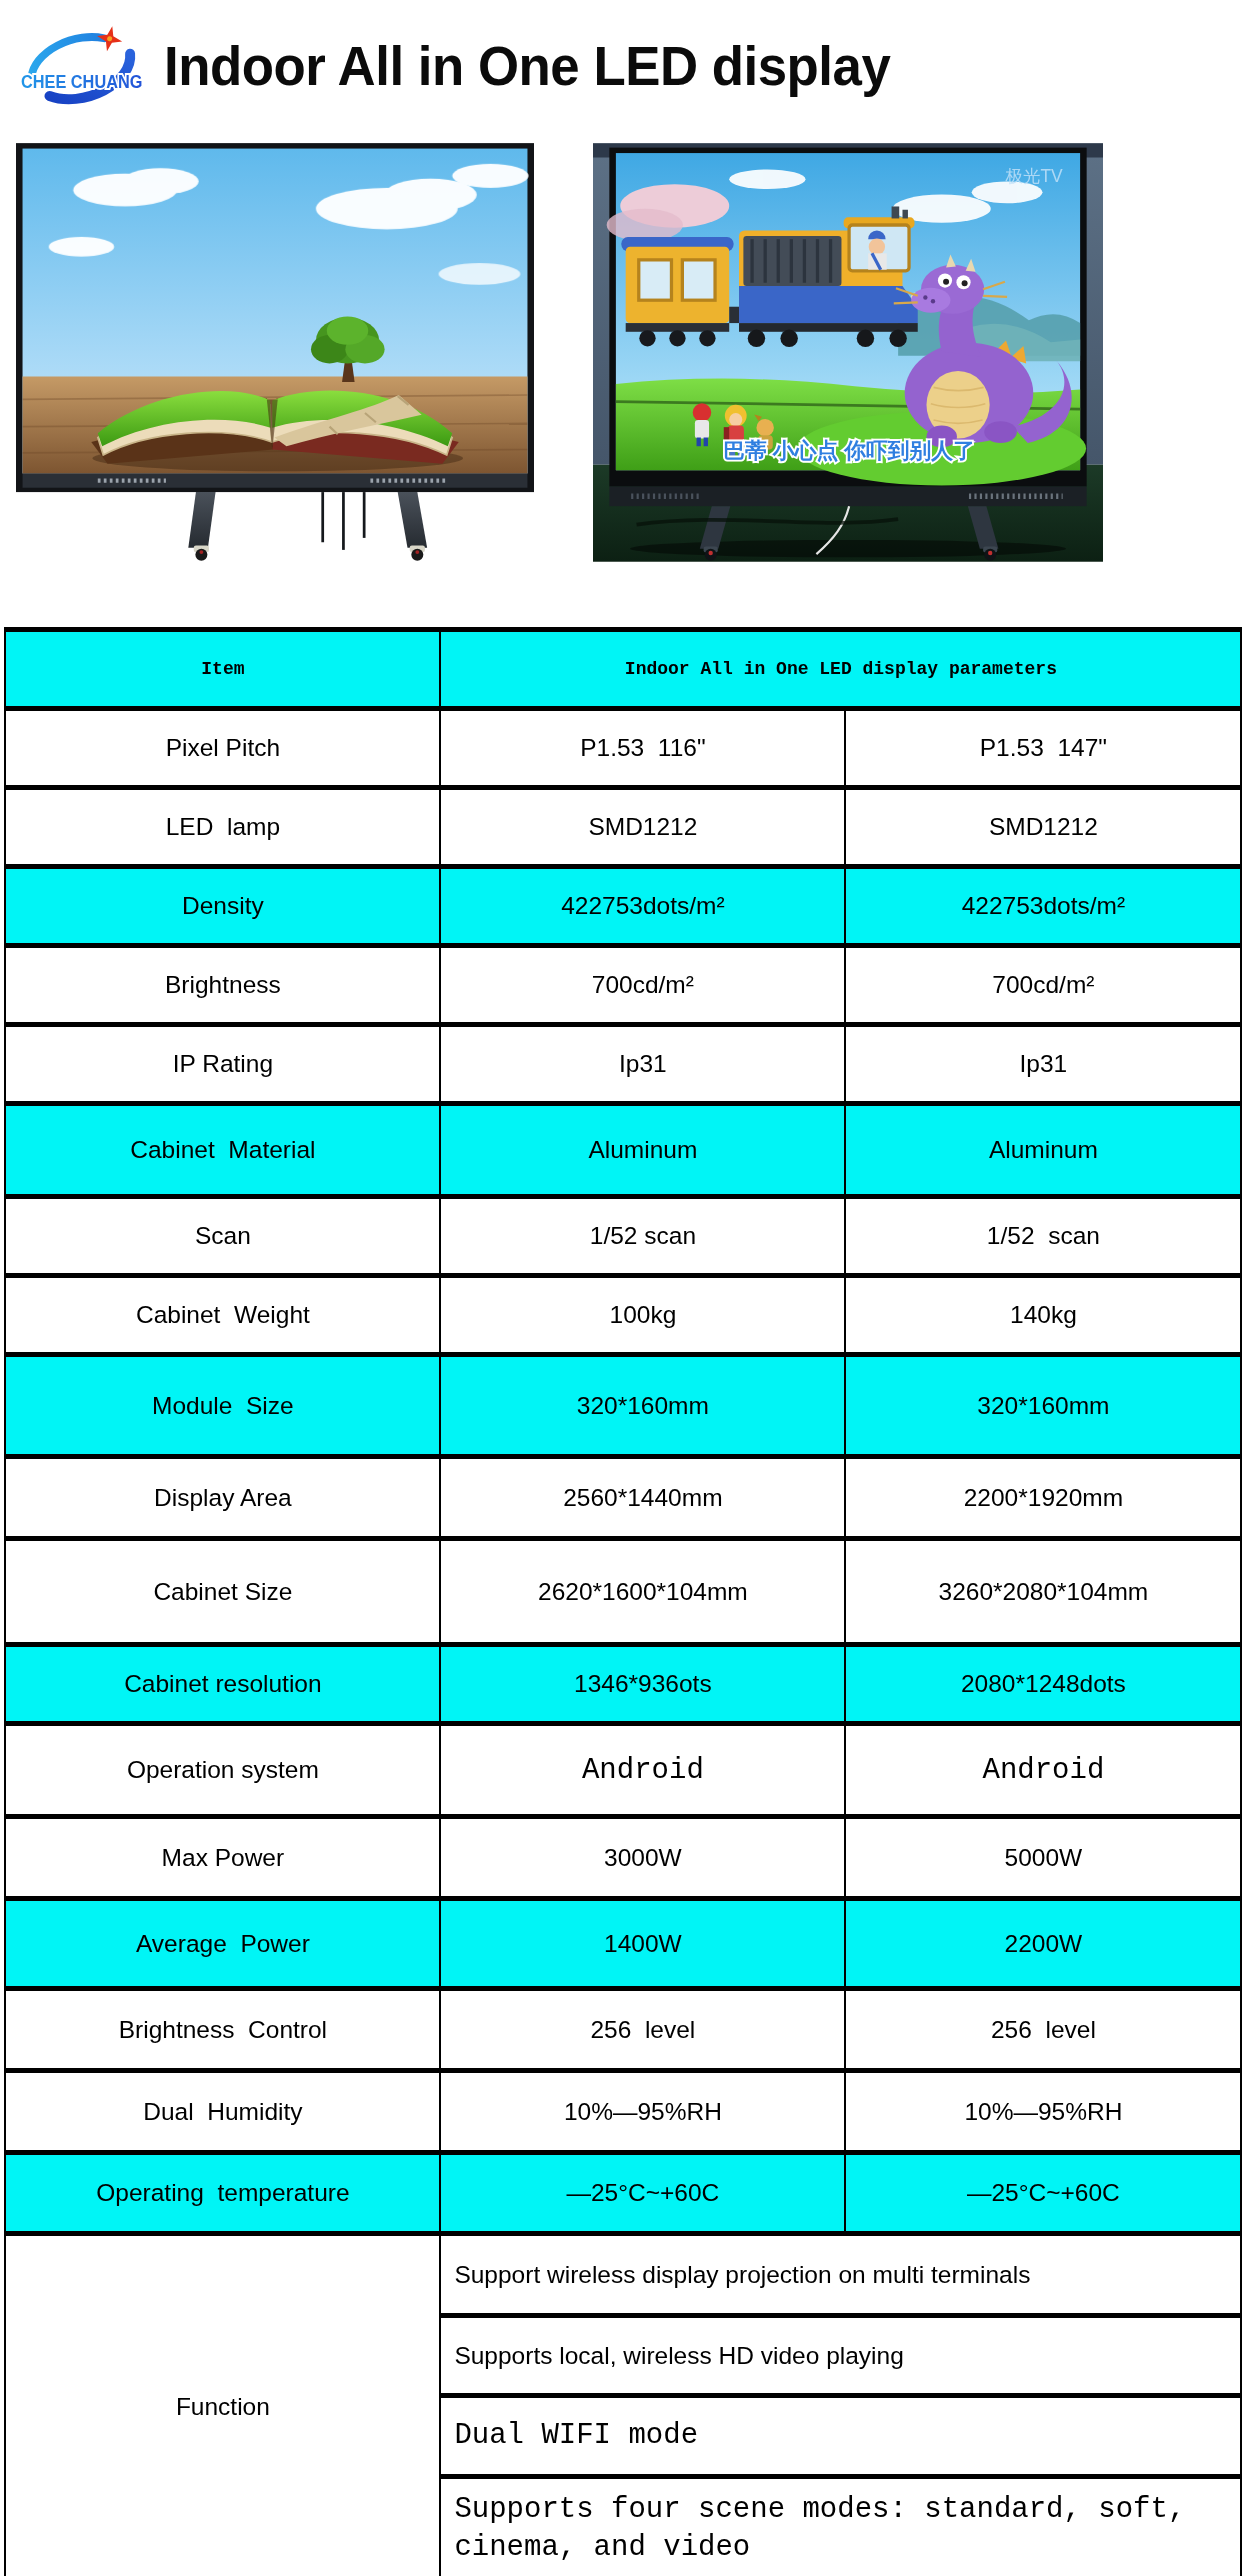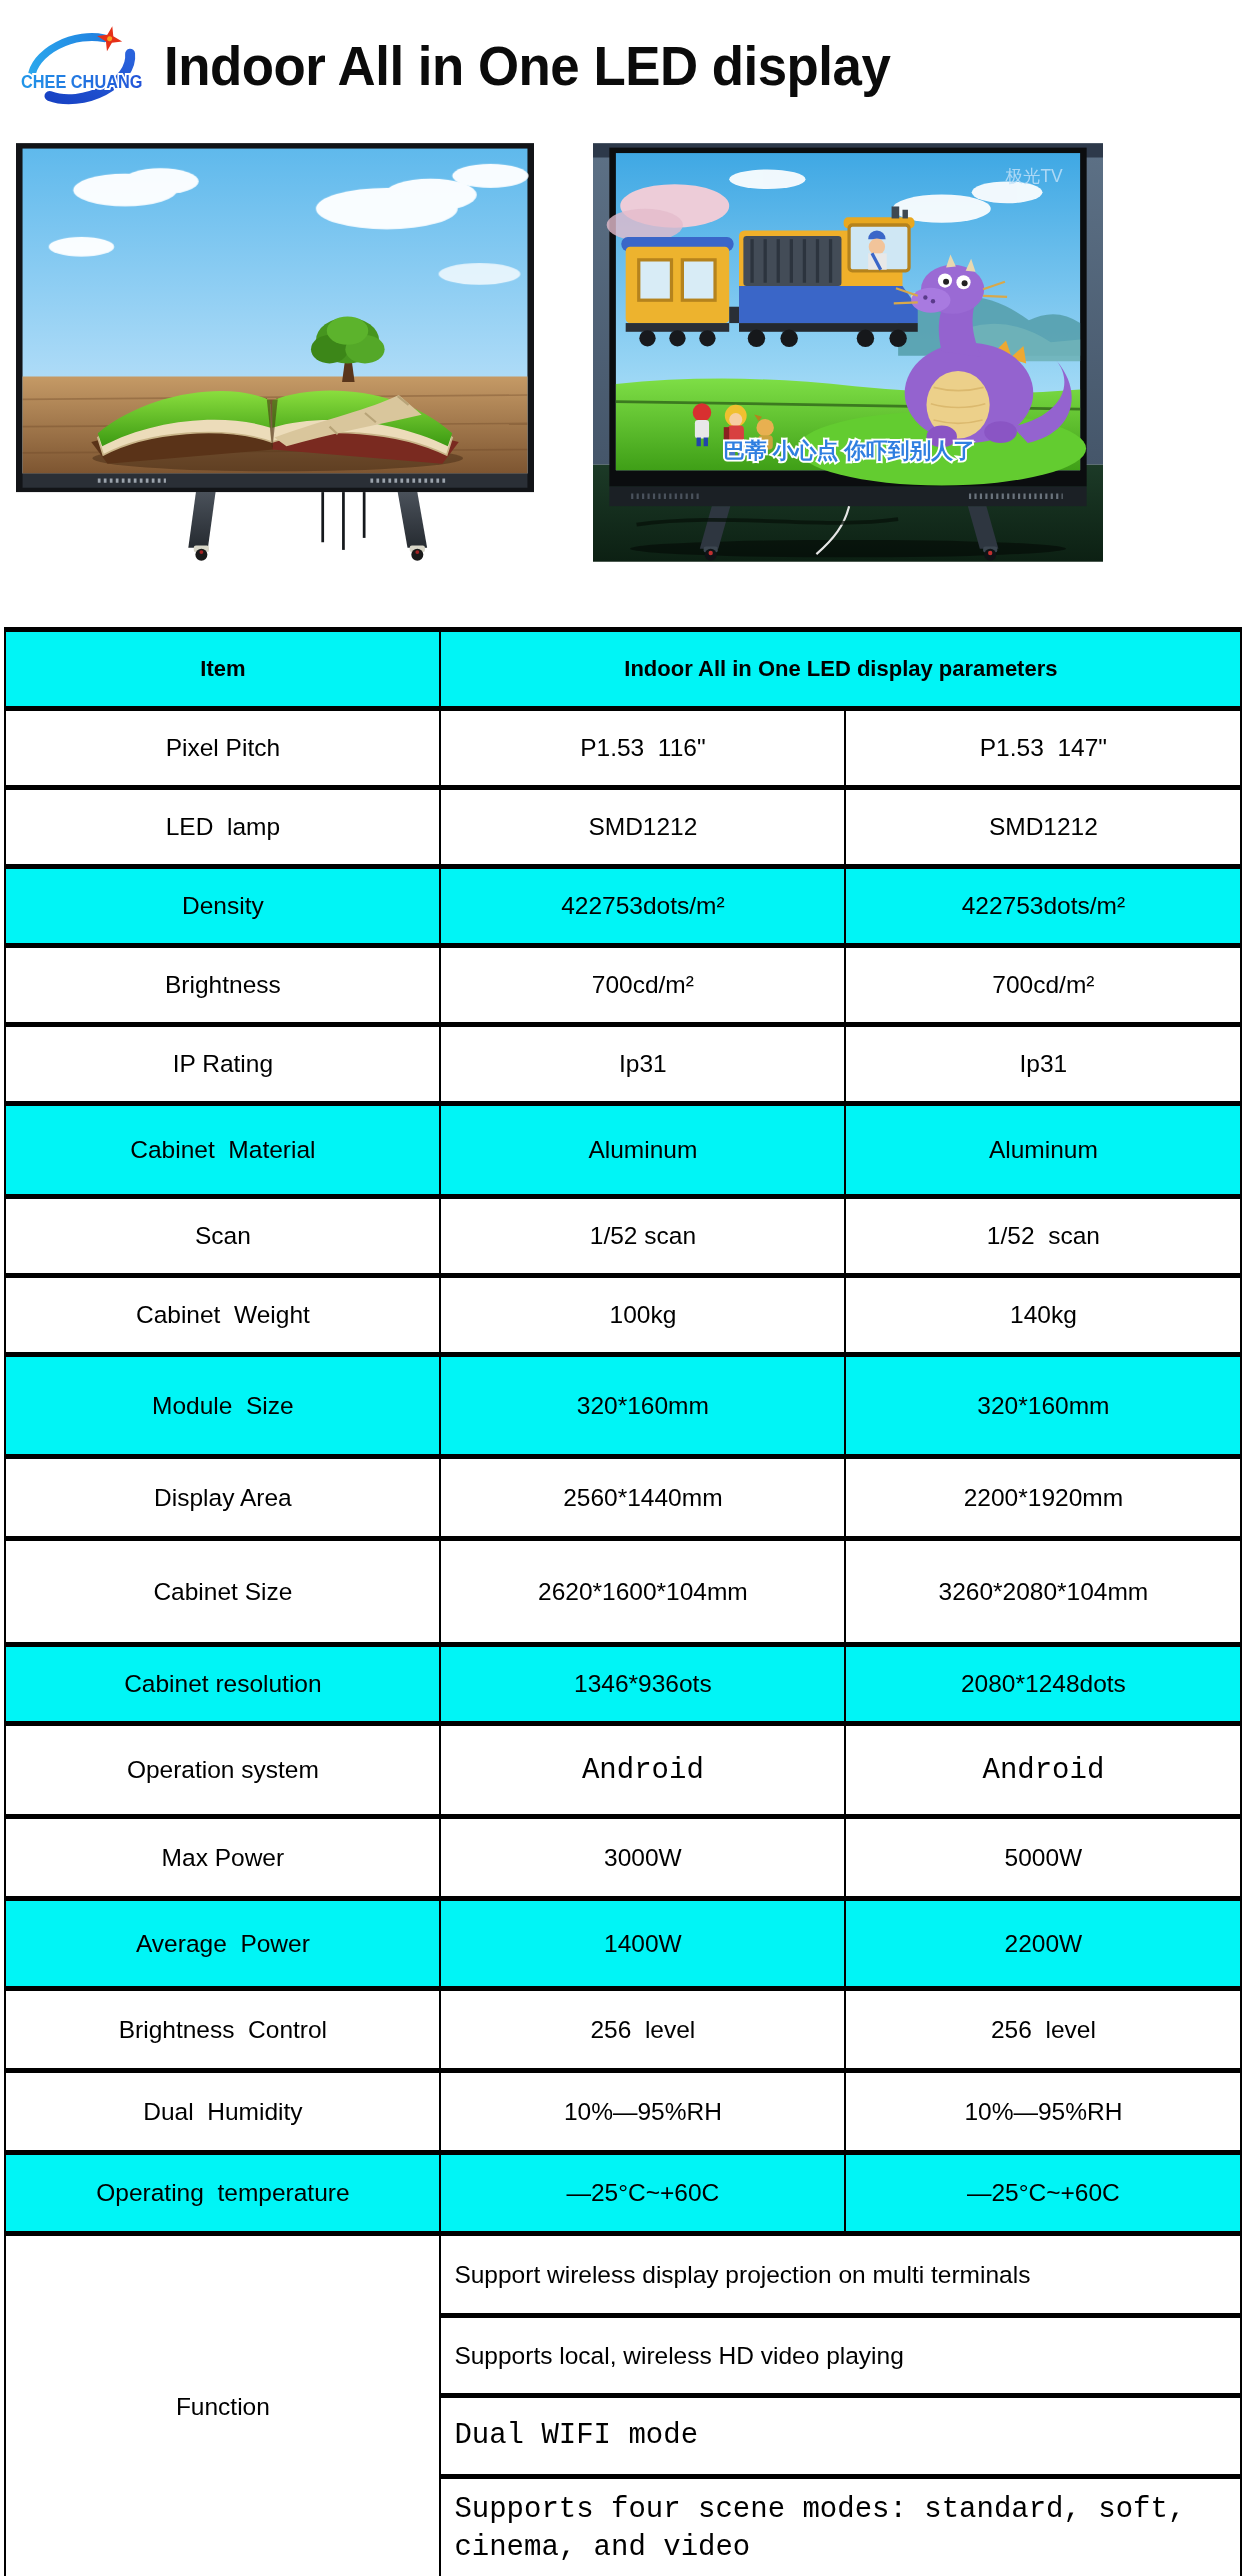--- a/index.html
+++ b/index.html
@@ -21,21 +21,21 @@
   
   table.spec{
     border-collapse:collapse;table-layout:fixed;background:#fff;
     position:absolute;left:4.4px;top:627px;width:1236px;
   }
   .spec td,.spec th{
     border:2.7px solid #000;border-top-width:5.5px;border-bottom-width:5.5px;
     text-align:center;vertical-align:middle;padding:0 4.4px;
     font-size:24.5px;font-weight:normal;color:#000;white-space:pre-wrap;overflow:hidden;
   }
-  .spec thead th{background:var(--cyan);font-weight:bold;font-size:22px;}
+  .spec thead th{background:var(--cyan);font-weight:bold;font-size:18px;font-family:Liberation Mono, monospace;}
   tr.hl td{background:var(--cyan);}
   .spec td.mono,.spec td.fcell.mono{font-family:"Liberation Mono", monospace;font-size:29px;}
   .spec td.fcell{text-align:left;padding-left:13px;line-height:1.3;}
   :root{--cyan:#00f5f6;}
 </style>
 </head>
 <body>
 
 <div class="page">
 

